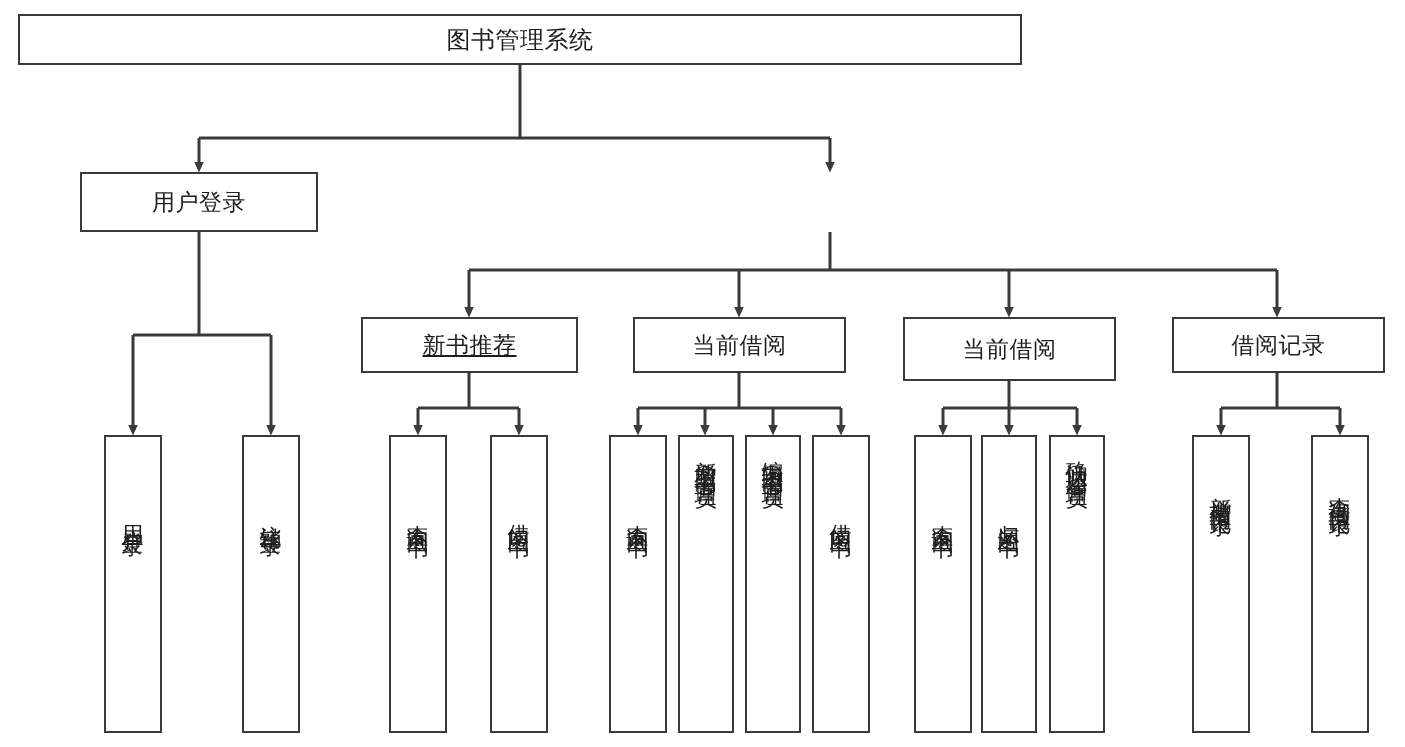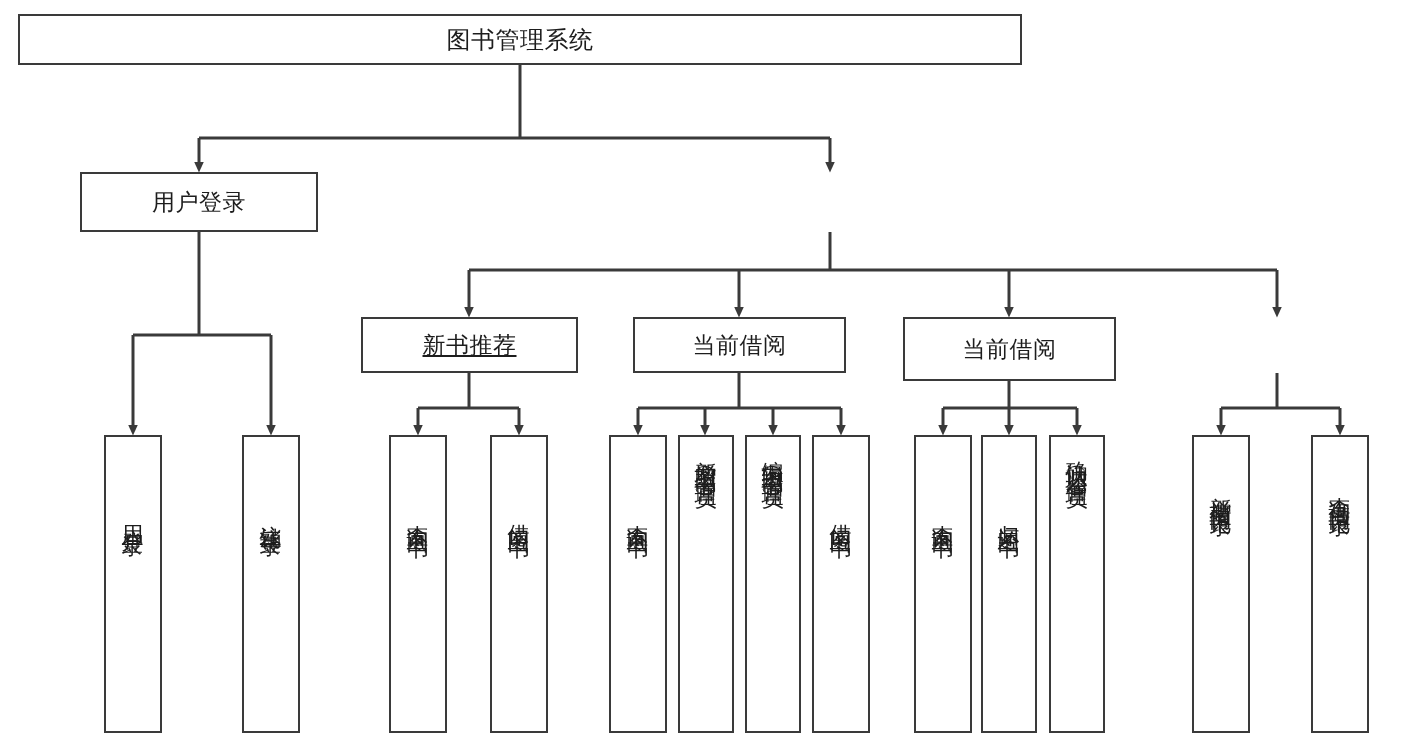--- a/index.html
+++ b/index.html
@@ -137,20 +137,23 @@
 
   <div class="node level3" style="left:361px; top:317px; width:217px; height:56px;text-decoration:underline;">
     <span class="label">新书推荐</span>
   </div>
   <div class="node level3" style="left:633px; top:317px; width:213px; height:56px;">
     <span class="label">当前借阅</span>
   </div>
   <div class="node level3" style="left:903px; top:317px; width:213px; height:64px;">
     <span class="label">当前借阅</span>
   </div>
+  <div class="node level3" style="left:1172px; top:317px; width:213px; height:56px;">
+    <span class="label">借阅记录</span>
+  </div>
 
   <div class="node leaf" style="left:104px; top:435px; width:58px; height:298px; padding-top:70px;">
     <span class="label">用户登录</span>
   </div>
   <div class="node leaf" style="left:242px; top:435px; width:58px; height:298px; padding-top:70px;">
     <span class="label">注销登录</span>
   </div>
 
   <div class="node leaf" style="left:389px; top:435px; width:58px; height:298px; padding-top:70px;">
     <span class="label">查询图书</span>

